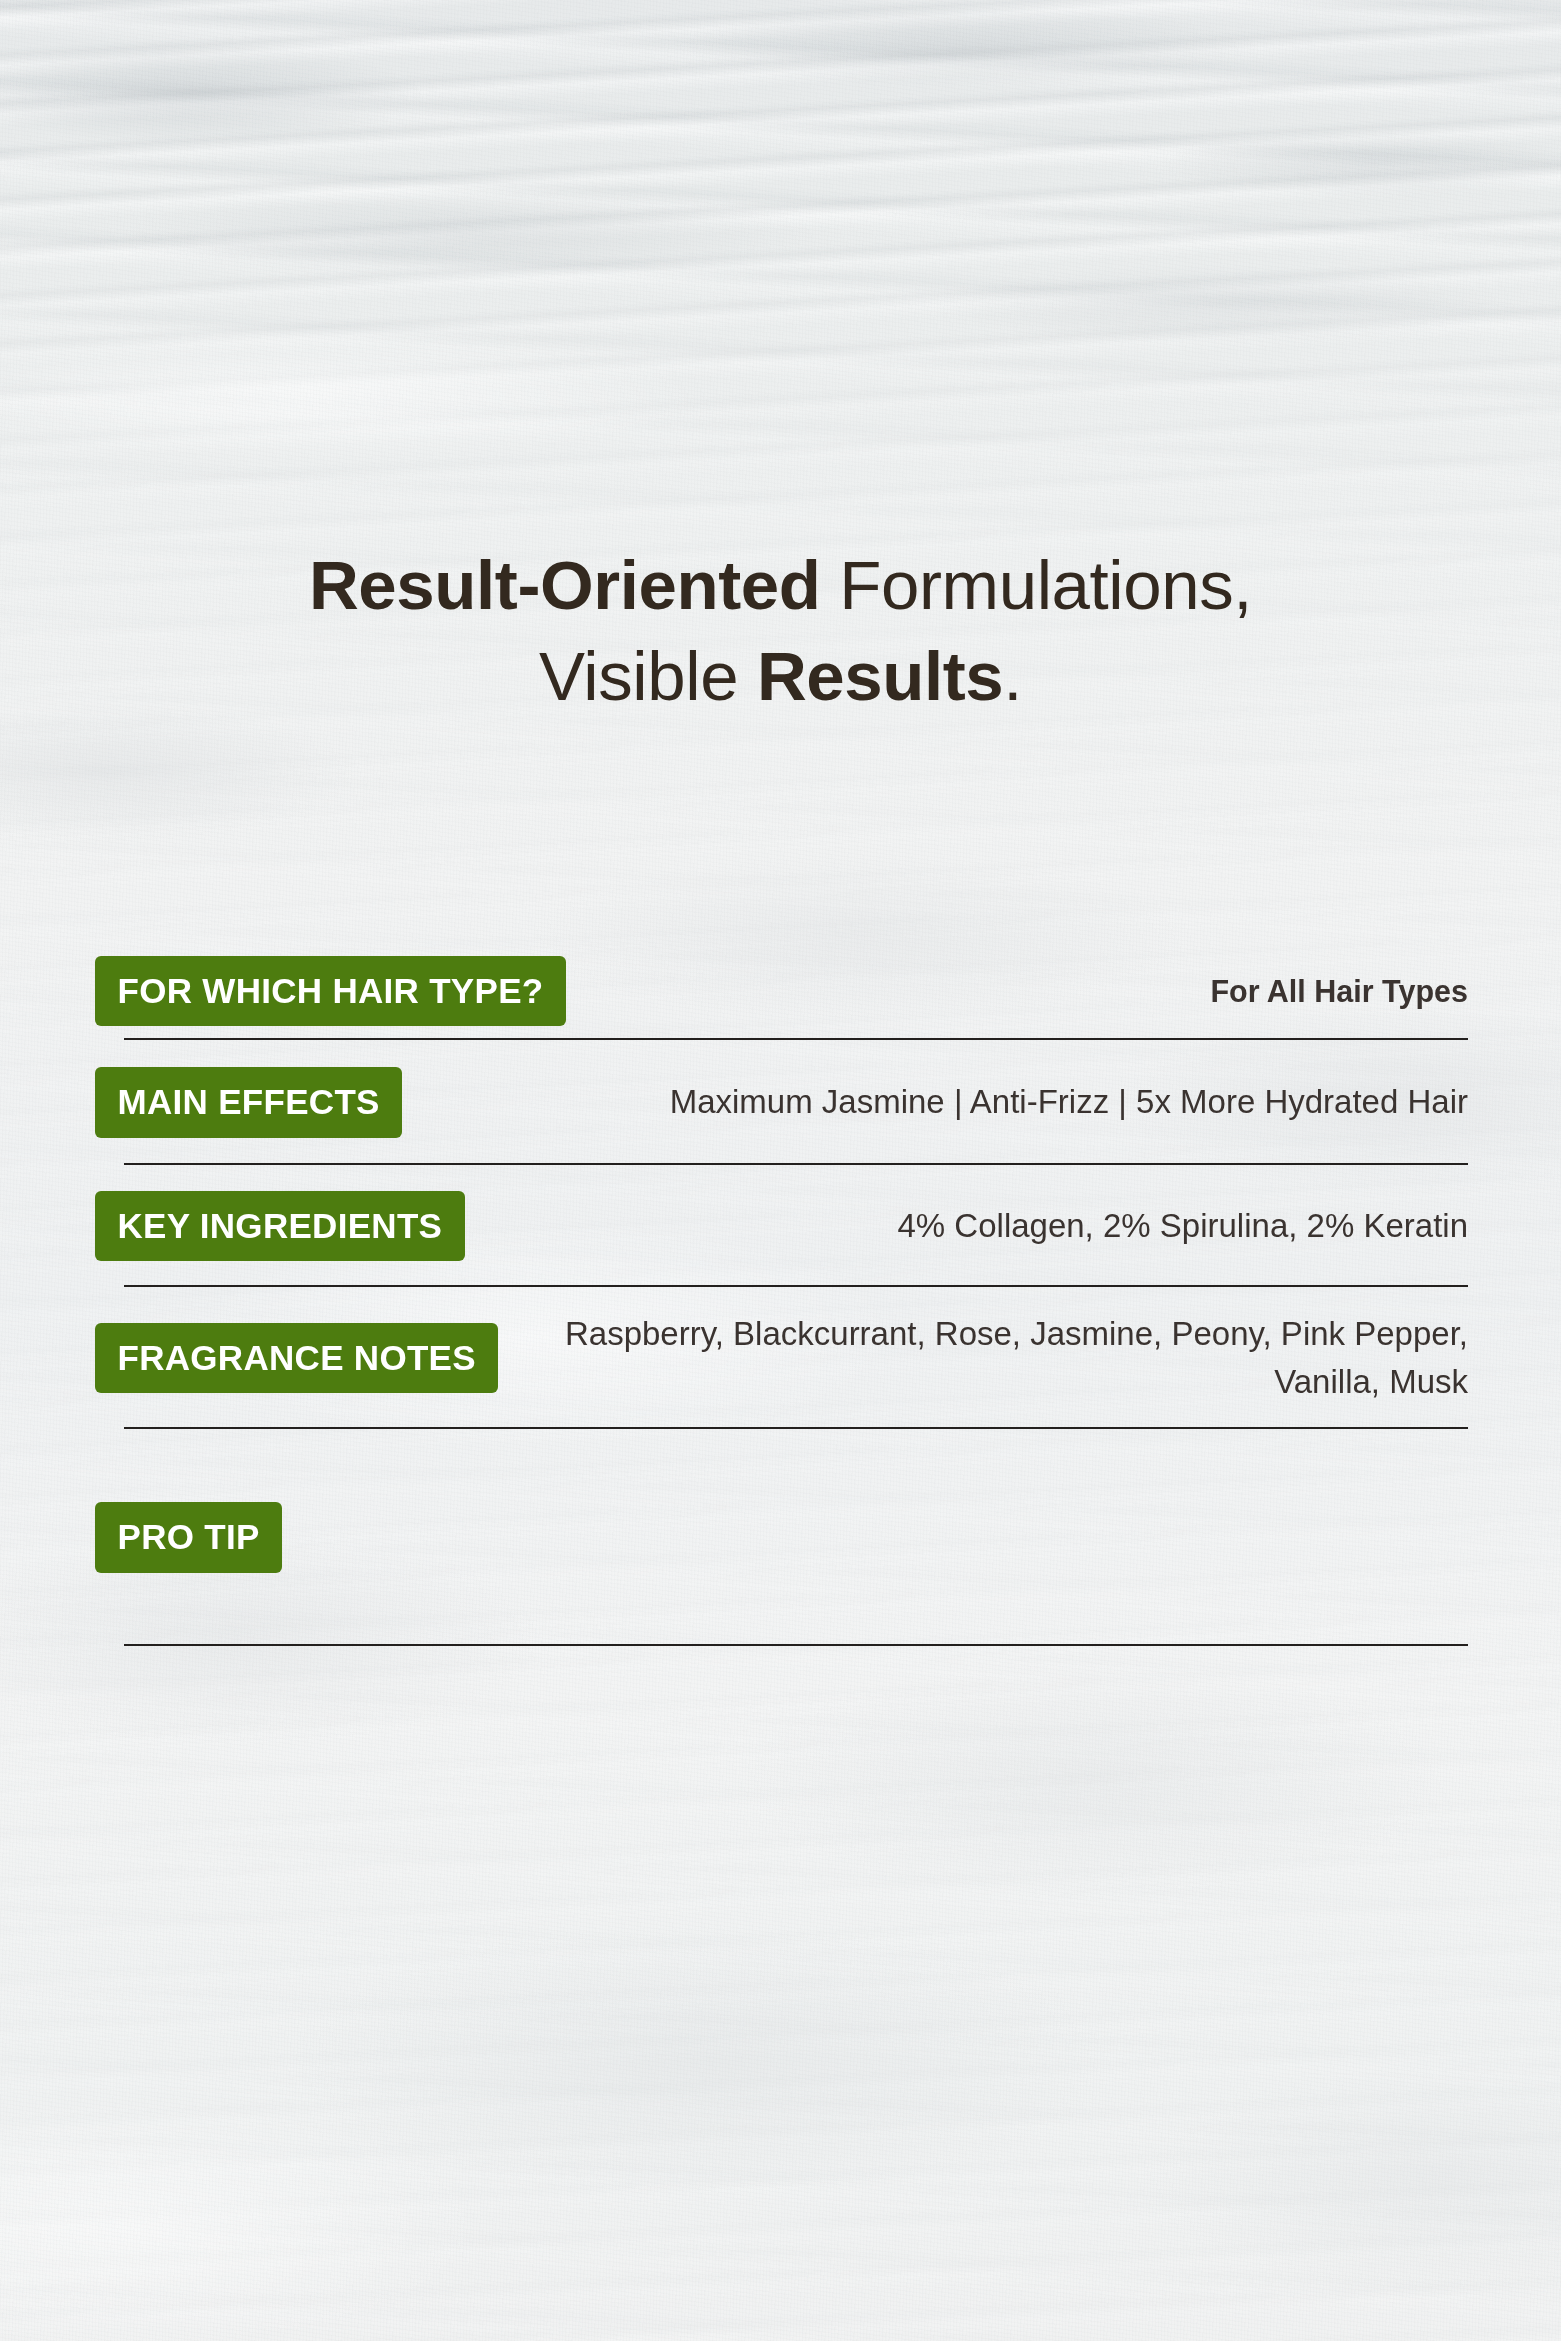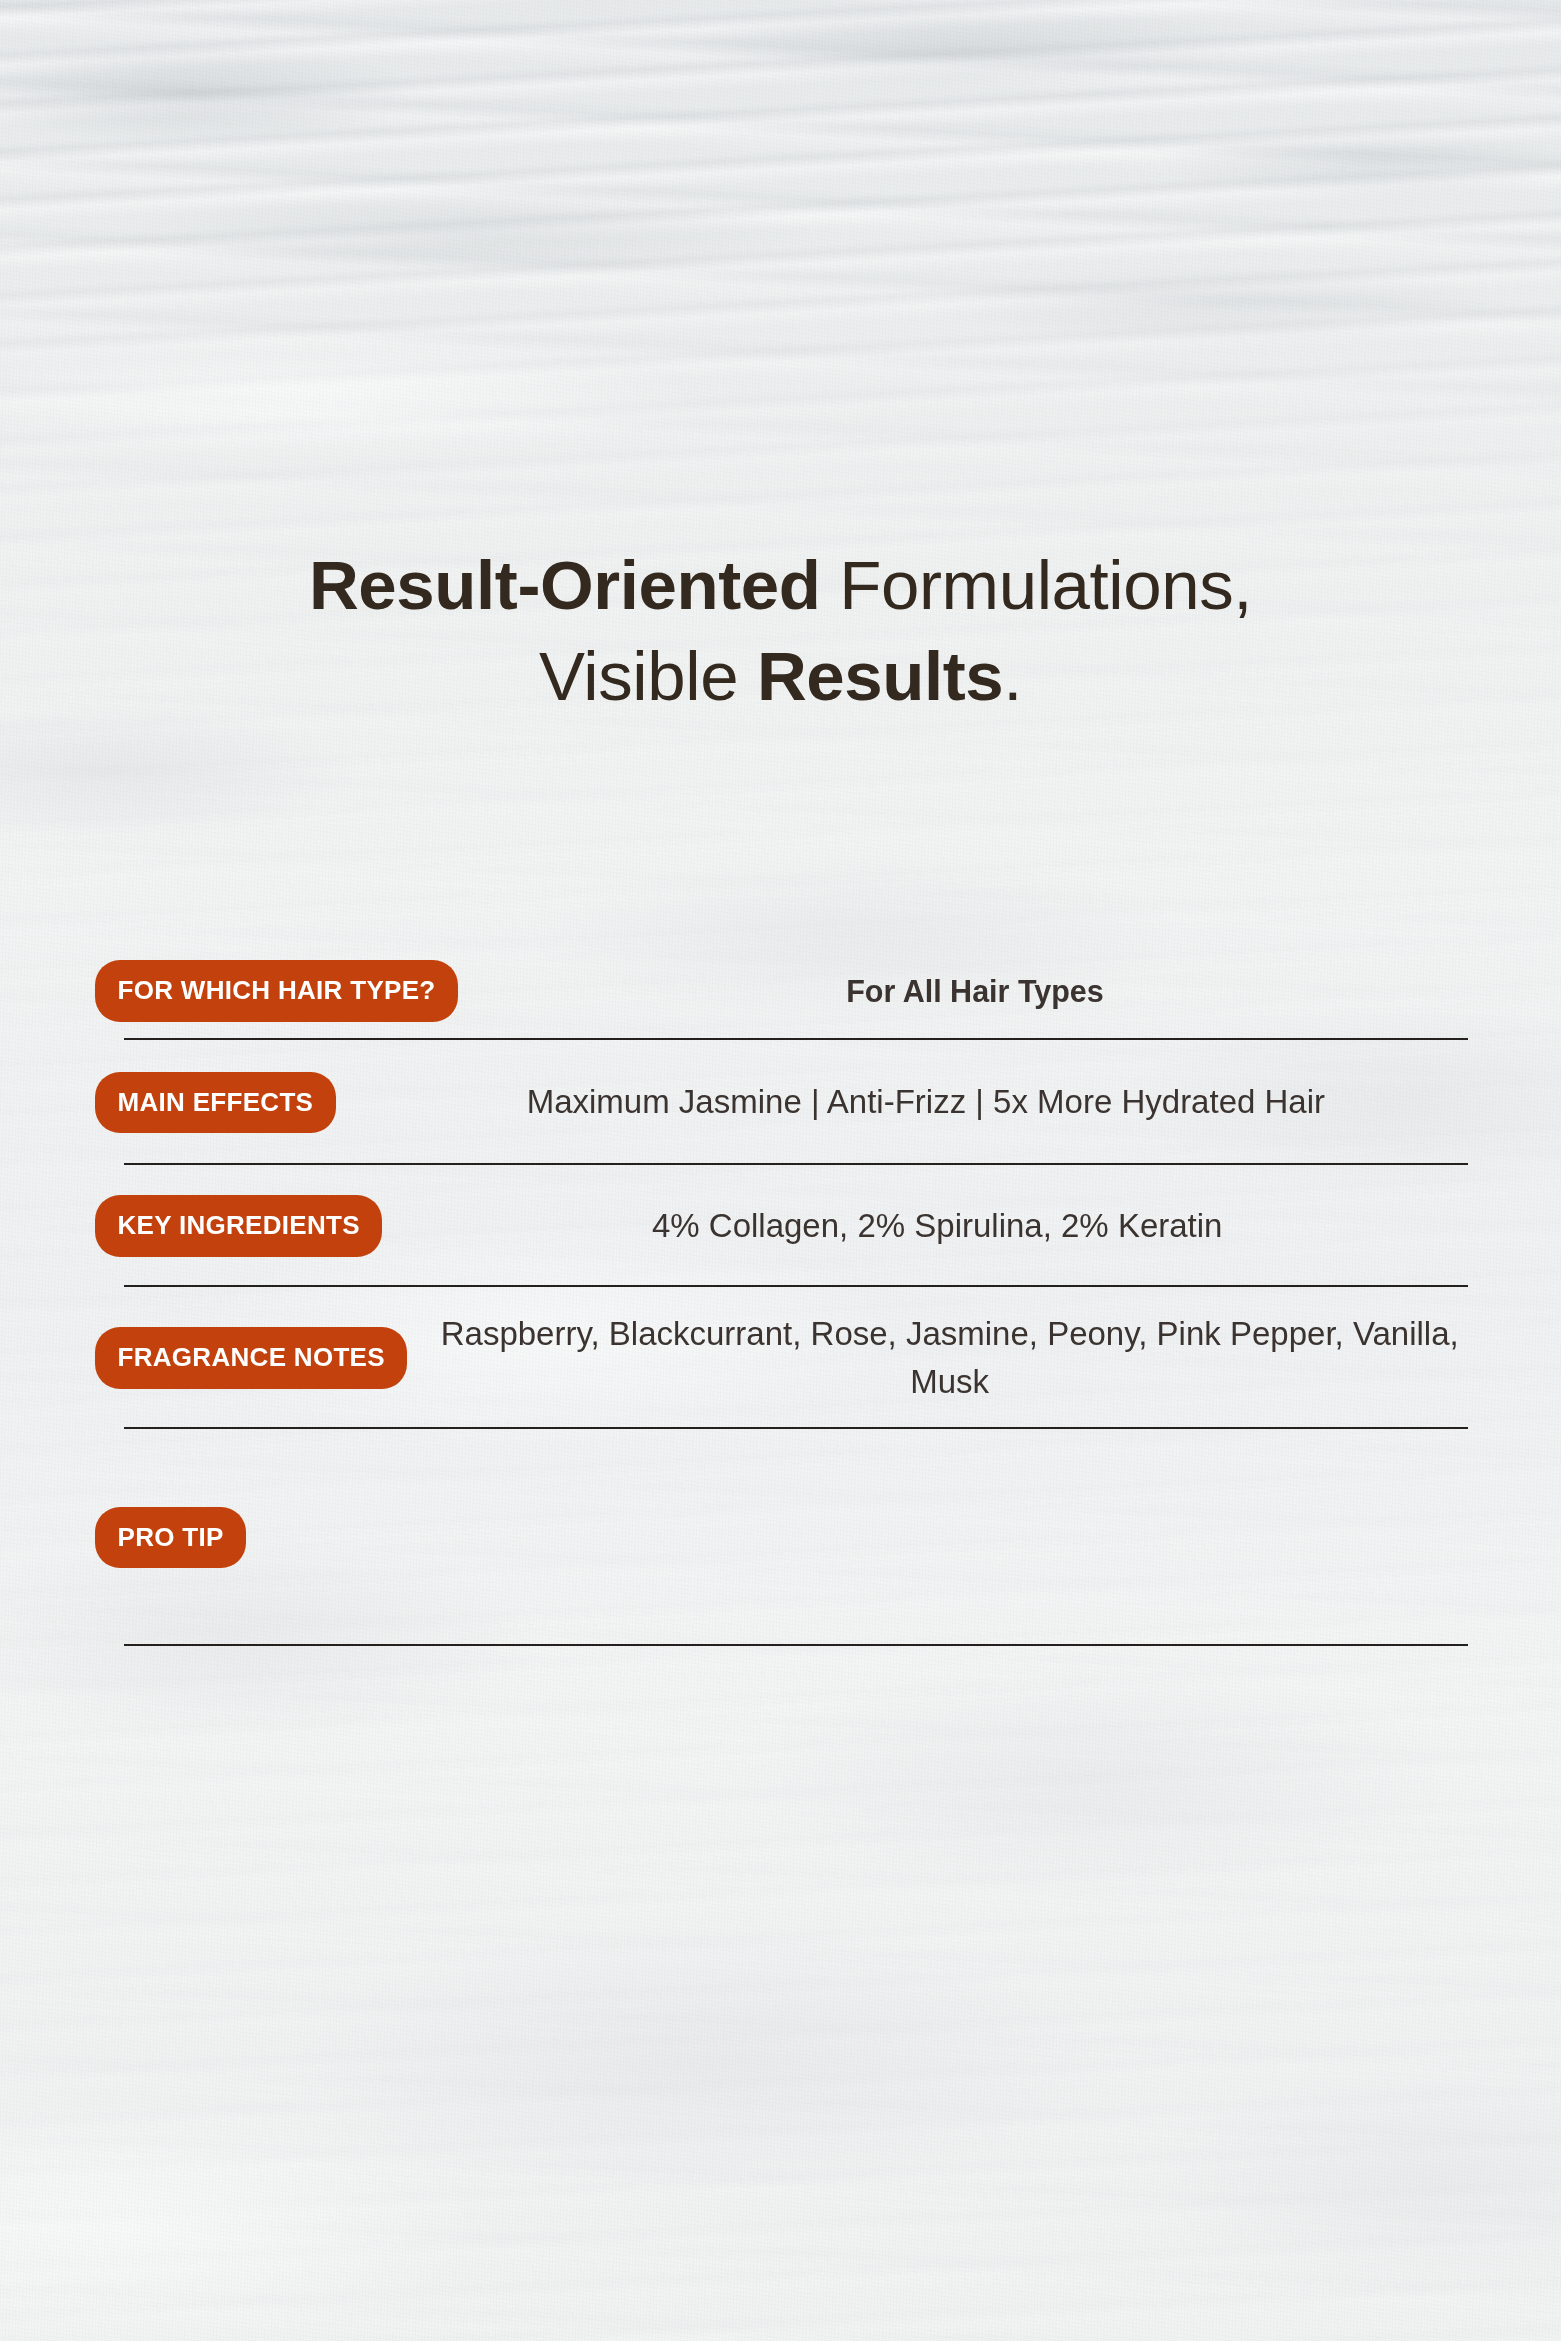--- a/index.html
+++ b/index.html
@@ -151,34 +151,34 @@
   .row-divider {
     position: absolute;
     left: 124px;
     right: 93px;
     bottom: 0;
     height: 0;
     border-top: 2.4px solid #23201e;
   }
   .pill {
     flex: 0 0 auto;
-    background-color: #c2410c;
+    background-color: #4d7c0f;
     color: #ffffff;
     font-weight: 700;
-    font-size: 26px;
+    font-size: 35px;
     letter-spacing: 0.3px;
     line-height: 1;
     padding: 17px 22.5px 18.5px 22.5px;
-    border-radius: 25px;
+    border-radius: 6px;
     white-space: nowrap;
     text-transform: uppercase;
   }
   .value {
     flex: 1 1 auto;
-    text-align: center;
+    text-align: right;
     color: #3a3330;
     font-size: 33px;
     line-height: 1.46;
     font-weight: 300;
     padding-left: 24px;
   }
   .value.bold {
     font-weight: 700;
     font-size: 30.5px;
   }

